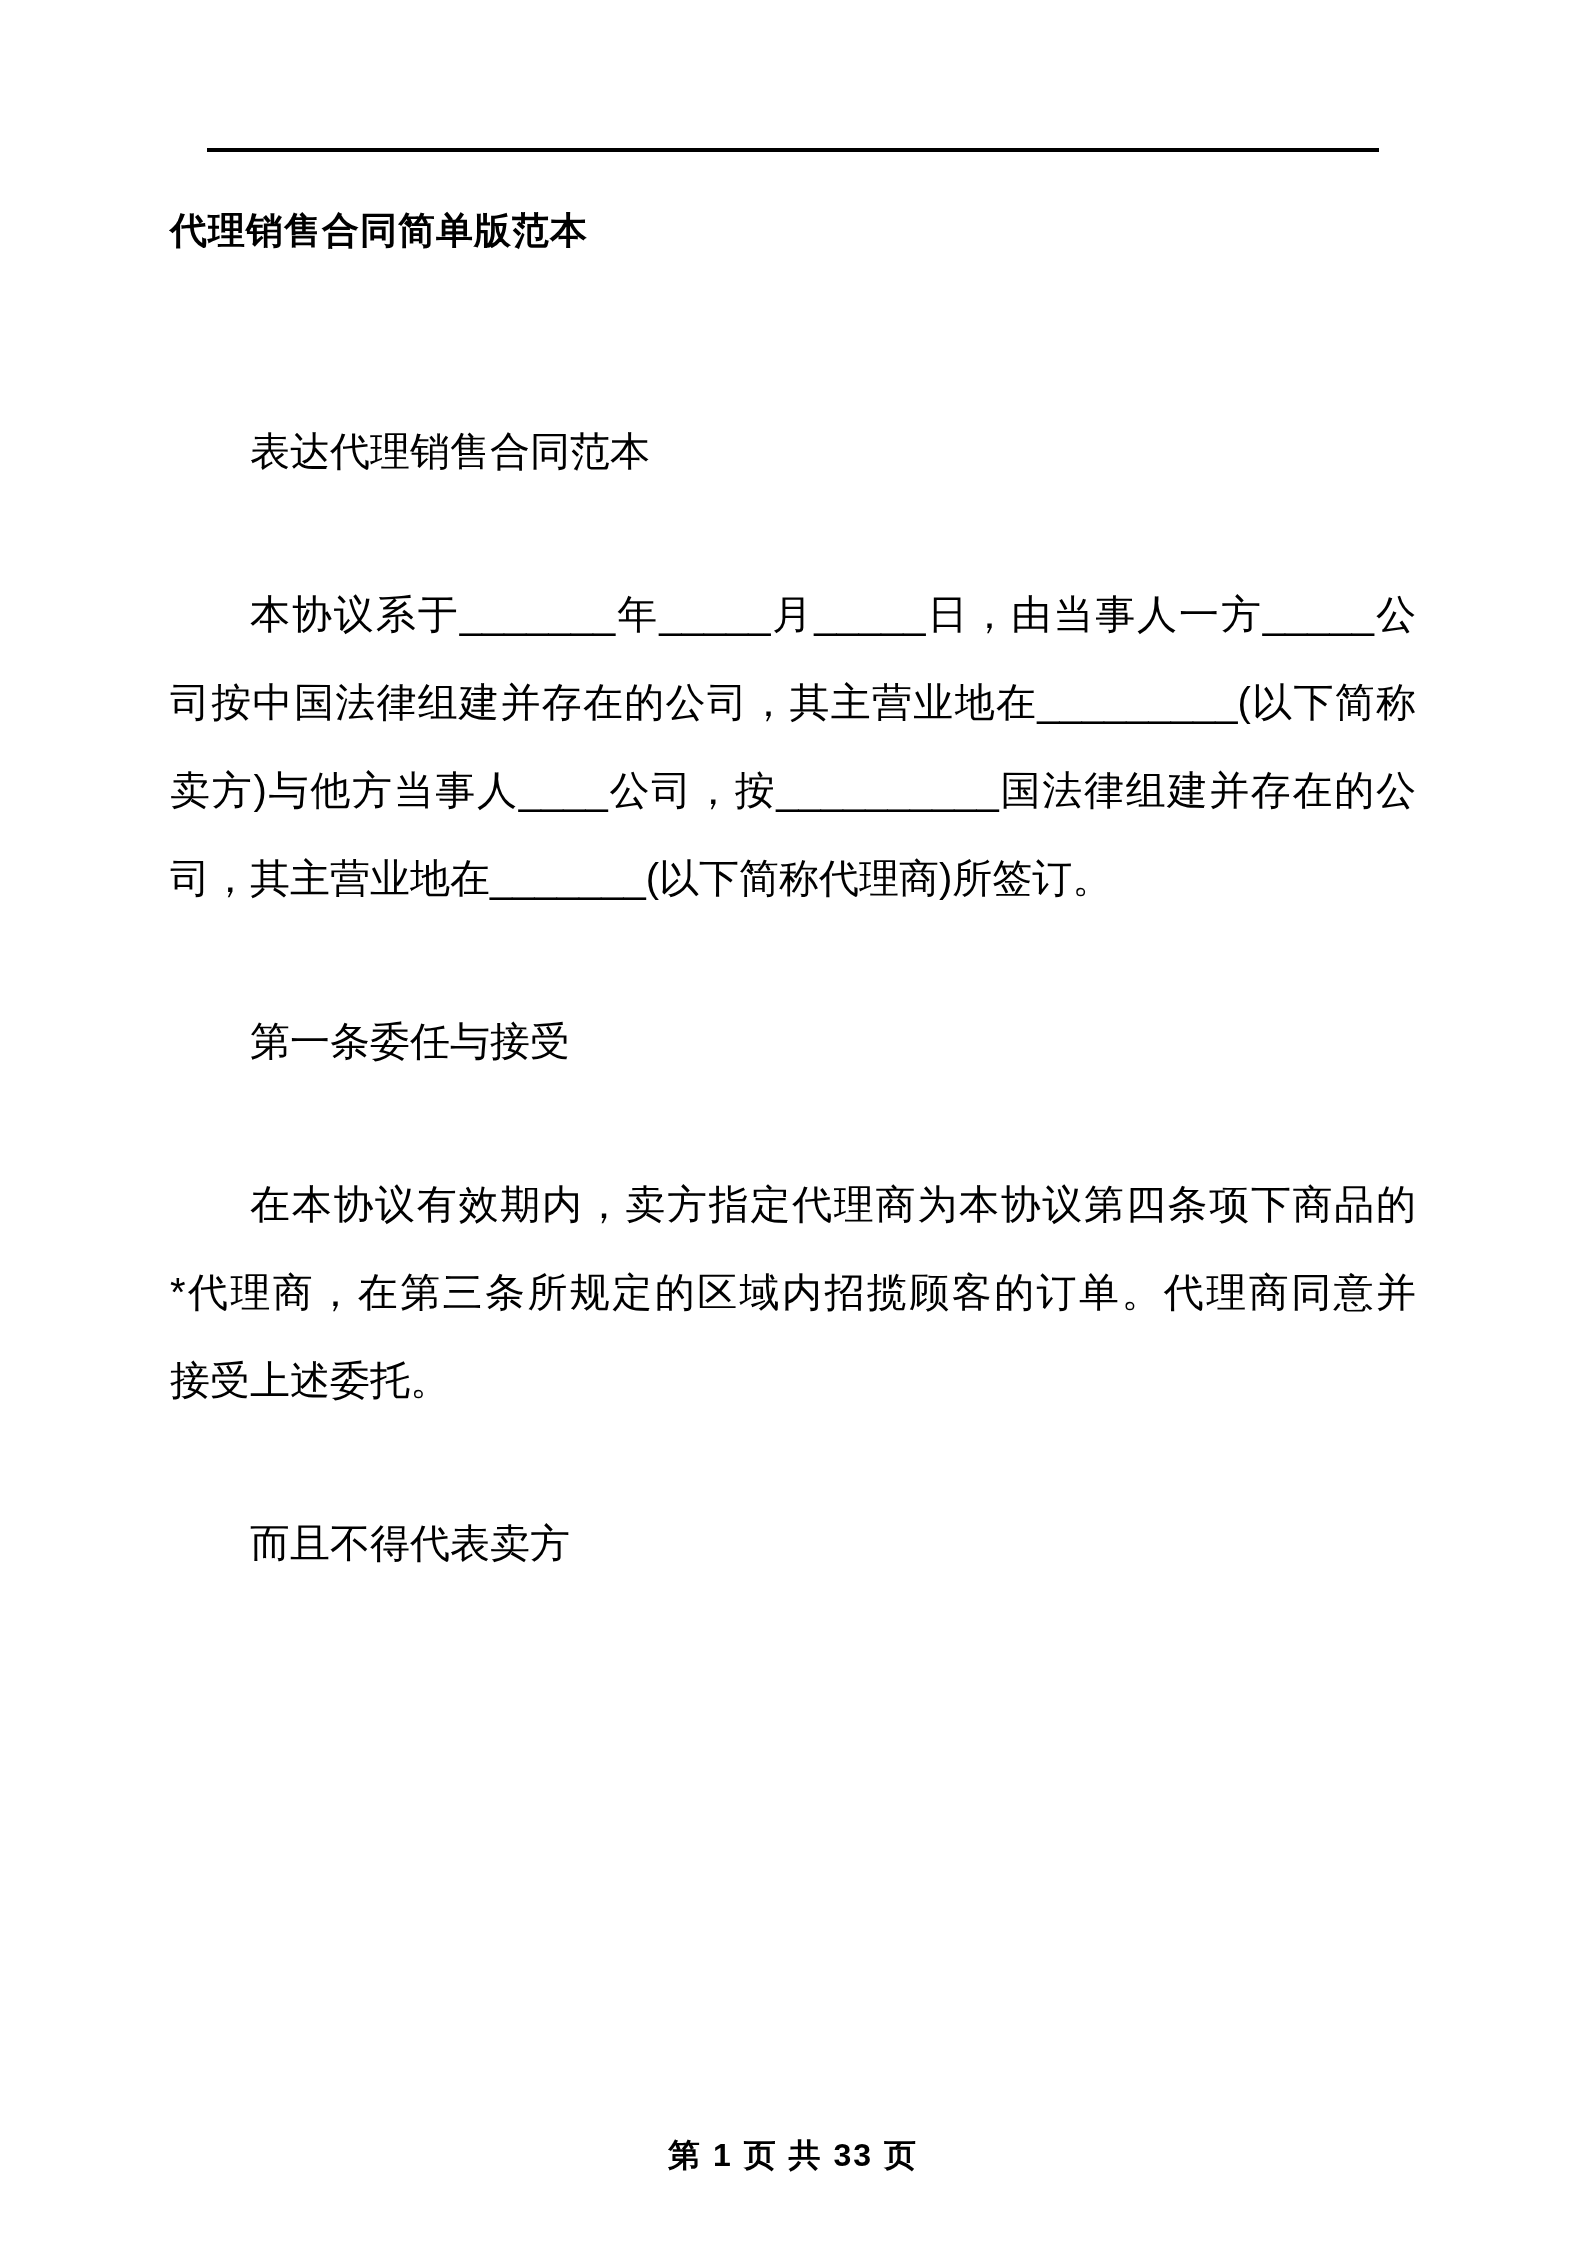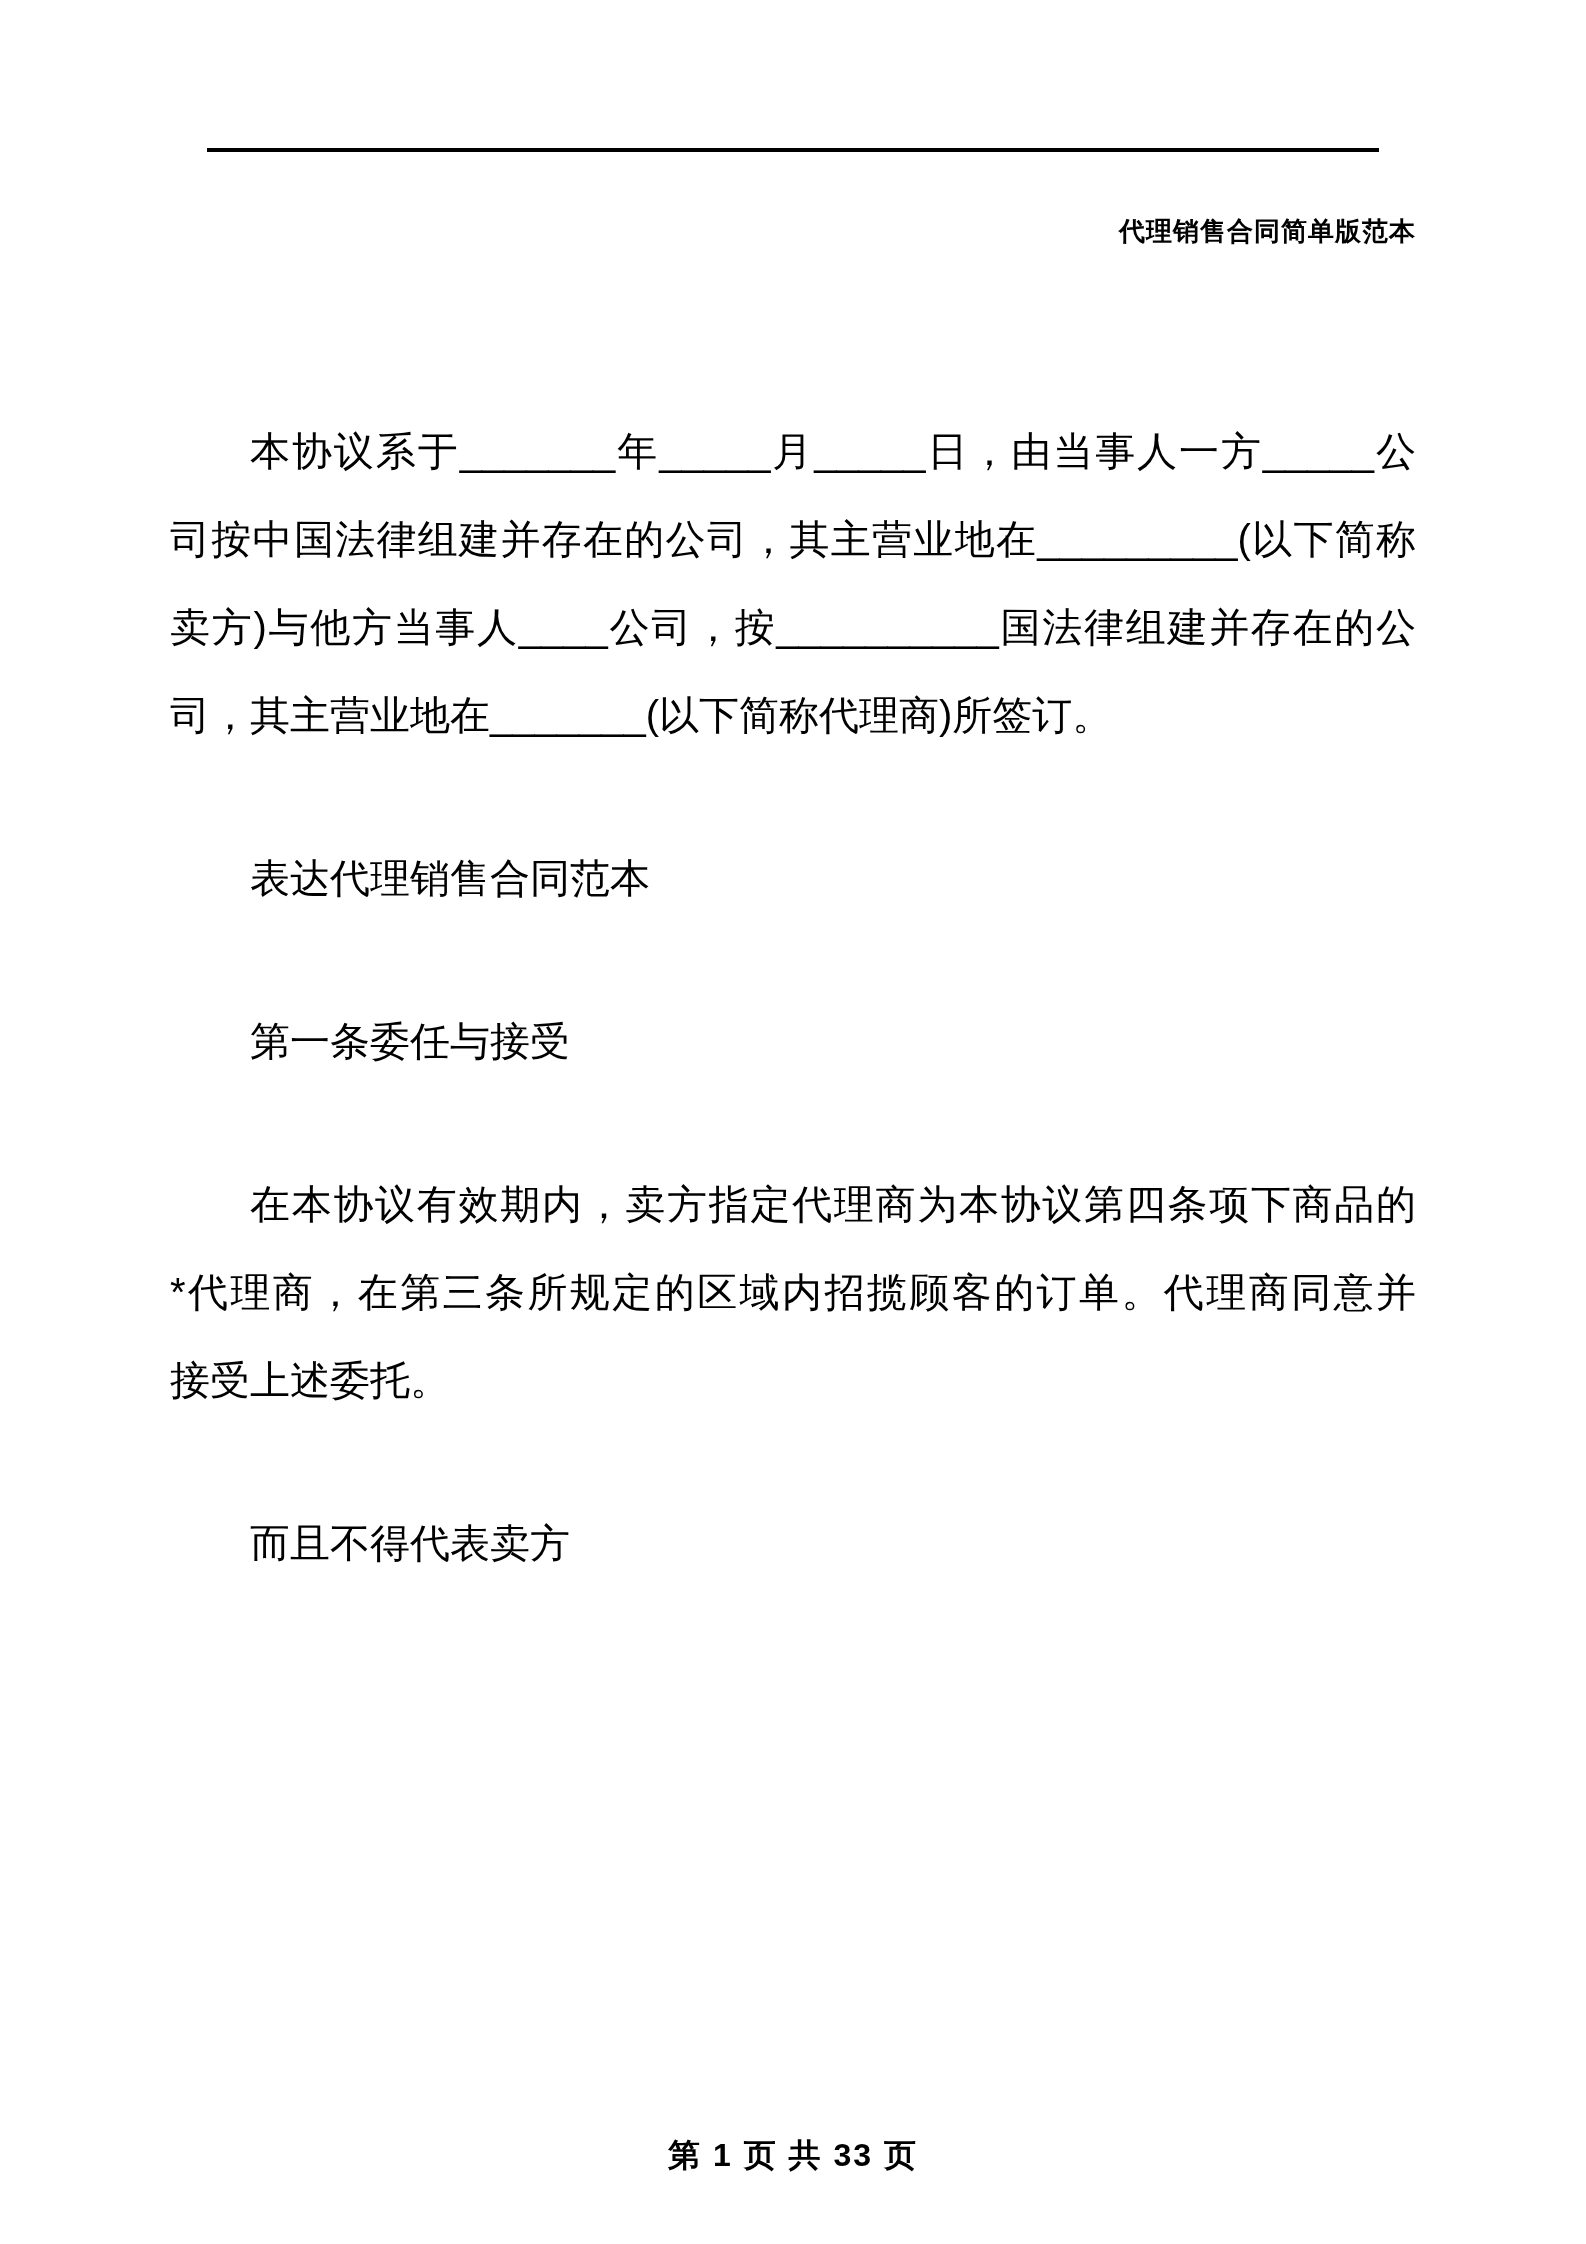--- a/index.html
+++ b/index.html
@@ -22,24 +22,24 @@
     right: 207px;
     top: 148px;
     border-top: 4px solid #000000;
     height: 0;
   }
   .content {
     padding: 205px 170px 0 170px;
   }
   .doc-title {
     margin: 0 0 150px 0;
-    font-size: 26px;
+    font-size: 37px;
     line-height: 52px;
     font-weight: bold;
-    text-align: right;
+    text-align: left;
     letter-spacing: 1px;
   }
   .para {
     margin: 0 0 75px 0;
     font-size: 40px;
     line-height: 88px;
   }
   .para .line {
     text-align: left;
   }
@@ -67,28 +67,28 @@
 
 <div class="page">
 
   <div class="top-rule"></div>
 
   <div class="content">
 
     <h1 class="doc-title">代理销售合同简单版范本</h1>
 
     <div class="para">
+      <div class="line">表达代理销售合同范本</div>
+    </div>
+
+    <div class="para">
       <div class="line fill">本协议系于_______年_____月_____日，由当事人一方_____公</div>
       <div class="line fill">司按中国法律组建并存在的公司，其主营业地在_________(以下简称</div>
       <div class="line fill">卖方)与他方当事人____公司，按__________国法律组建并存在的公</div>
       <div class="line">司，其主营业地在_______(以下简称代理商)所签订。</div>
-    </div>
-
-    <div class="para">
-      <div class="line">表达代理销售合同范本</div>
     </div>
 
 
     <div class="para">
       <div class="line">第一条委任与接受</div>
     </div>
 
     <div class="para">
       <div class="line fill">在本协议有效期内，卖方指定代理商为本协议第四条项下商品的</div>
       <div class="line fill">*代理商，在第三条所规定的区域内招揽顾客的订单。代理商同意并</div>

